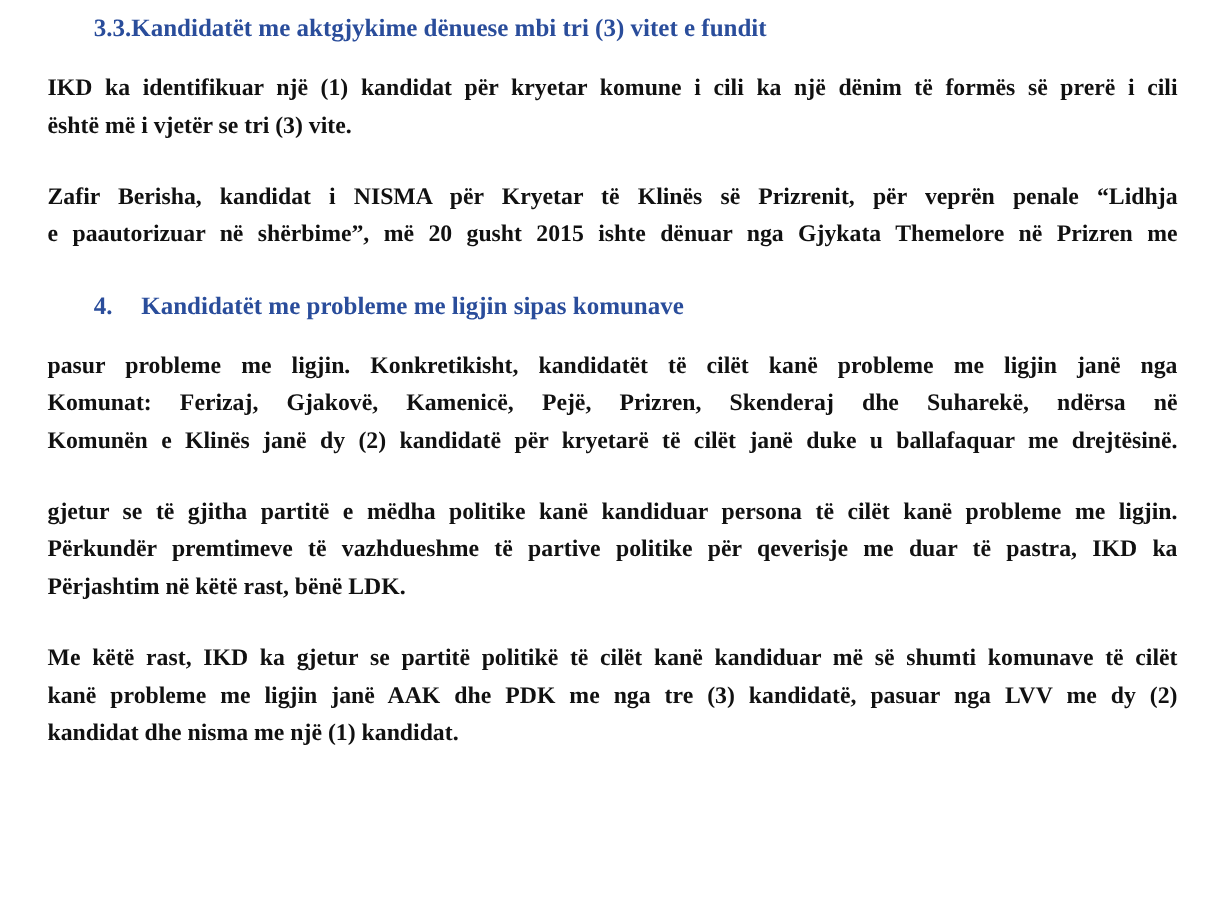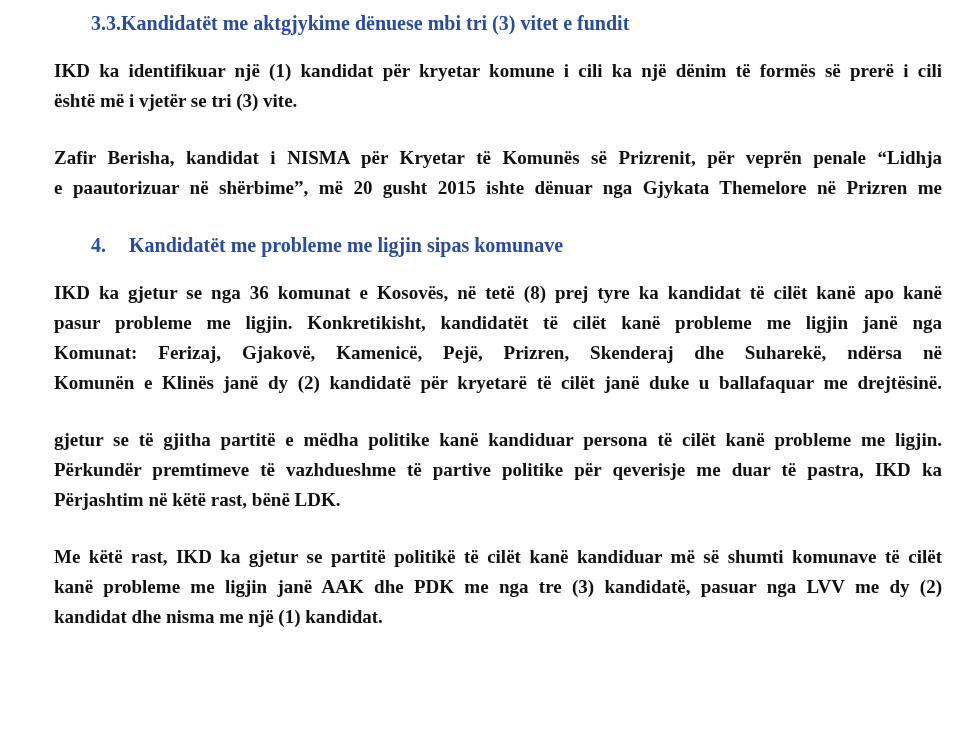--- a/index.html
+++ b/index.html
@@ -6,21 +6,21 @@
   * { box-sizing: border-box; }
   html, body { margin: 0; padding: 0; }
   body {
     width: 980px; height: 736px;
     background: var(--page-bg);
     font-family: "Liberation Serif", "DejaVu Serif", serif;
     font-size: 19px;
     color: var(--text-color);
     overflow: hidden;
   }
-  .page { padding: 8px 38px 0 38px; margin-left: 16px; }
+  .page { padding: 8px 38px 0 38px; }
 
   .heading {
     color: var(--accent-color);
     font-weight: bold;
     font-size: 20px;
     line-height: 30px;
     margin: 0 0 18px 0;
     padding-left: 37px;
   }
   .heading .num { display: inline-block; min-width: 38px; }
@@ -50,30 +50,29 @@
   <h2 class="heading">
     <span>3.3.Kandidatët me aktgjykime dënuese mbi tri (3) vitet e fundit</span>
   </h2>
 
   <p class="para">
     <span class="line">IKD ka identifikuar një (1) kandidat për kryetar komune i cili ka një dënim të formës së prerë i cili</span>
     <span class="line final">është më i vjetër se tri (3) vite.</span>
   </p>
 
   <p class="para">
-    <span class="line">Zafir Berisha, kandidat i NISMA për Kryetar të Komunës së Prizrenit, për veprën penale “Lidhja</span>
+    <span class="line">Zafir Berisha, kandidat i NISMA për Kryetar të Klinës së Prizrenit, për veprën penale “Lidhja</span>
     <span class="line">e paautorizuar në shërbime”, më 20 gusht 2015 ishte dënuar nga Gjykata Themelore në Prizren me</span>
   </p>
 
   <h2 class="heading">
     <span class="num">4.</span><span>Kandidatët me probleme me ligjin sipas komunave</span>
   </h2>
 
   <p class="para">
-    <span class="line">IKD ka gjetur se nga 36 komunat e Kosovës, në tetë (8) prej tyre ka kandidat të cilët kanë apo kanë</span>
     <span class="line">pasur probleme me ligjin. Konkretikisht, kandidatët të cilët kanë probleme me ligjin janë nga</span>
     <span class="line">Komunat: Ferizaj, Gjakovë, Kamenicë, Pejë, Prizren, Skenderaj dhe Suharekë, ndërsa në</span>
     <span class="line">Komunën e Klinës janë dy (2) kandidatë për kryetarë të cilët janë duke u ballafaquar me drejtësinë.</span>
   </p>
 
 
   <p class="para">
     <span class="line">gjetur se të gjitha partitë e mëdha politike kanë kandiduar persona të cilët kanë probleme me ligjin.</span>
     <span class="line">Përkundër premtimeve të vazhdueshme të partive politike për qeverisje me duar të pastra, IKD ka</span>
     <span class="line final">Përjashtim në këtë rast, bënë LDK.</span>

